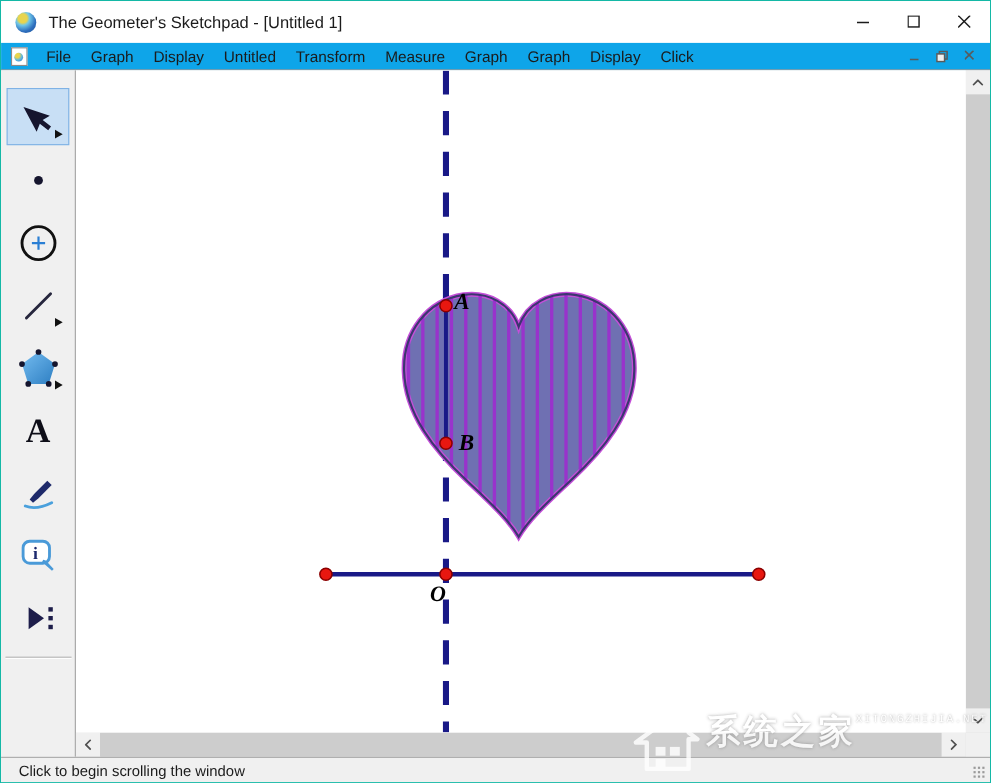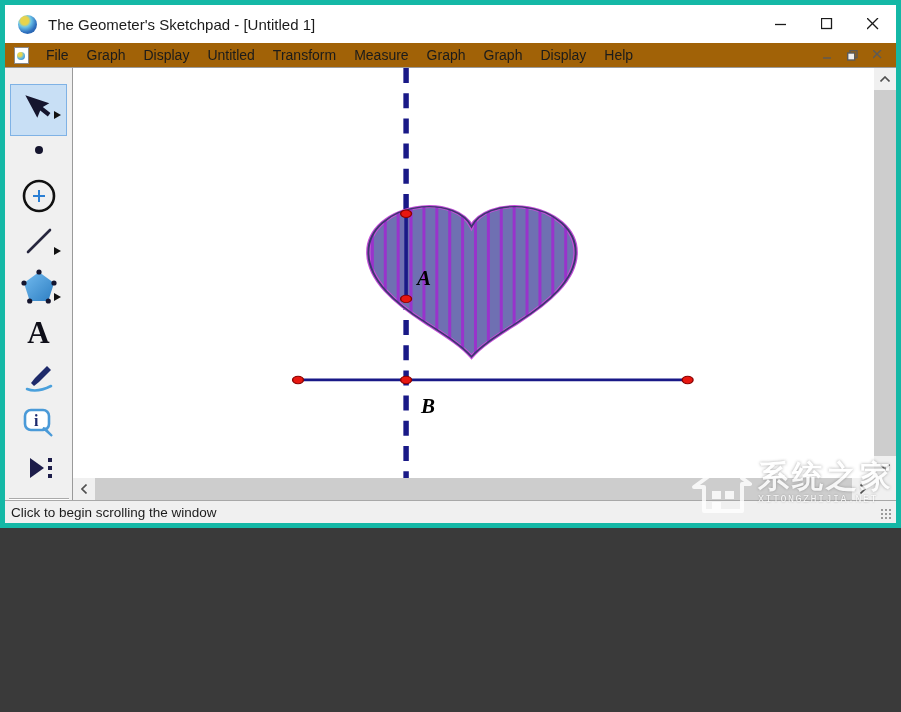--- a/index.html
+++ b/index.html
@@ -1,31 +1,31 @@
 <!DOCTYPE html>
 <html><head>
 <meta charset="utf-8">
 <style>
   * { margin:0; padding:0; box-sizing:border-box; }
   html,body { background:#3a3a3a; }
   body { width:901px; height:712px; font-family:"Liberation Sans", sans-serif; }
   #window {
-    width:901px; height:528px; background:#fff;
-    border:5px solid #14b8a6; display:flex; flex-direction:column; position:relative; overflow:hidden;
+    width:901px; height:712px; background:#fff;
+    border:1px solid #14b8a6; display:flex; flex-direction:column; position:relative; overflow:hidden;
   }
   
   .titlebar { height:38px; background:#fff; display:flex; align-items:center; flex:0 0 auto; }
   .app-icon { width:19px; height:19px; margin-left:13px; border-radius:50%;
     background: radial-gradient(circle at 35% 30%, #e8d44d 0 22%, #6ec6e8 35%, #2e6fbe 65%, #1d4f94 100%); }
   .title-text { margin-left:11px; font-size:15px; color:#1b1b1b; }
   .win-btns { margin-left:auto; display:flex; height:100%; }
   .win-btn { width:46px; height:100%; display:flex; align-items:center; justify-content:center; }
   .win-btn svg { stroke:#1b1b1b; stroke-width:1.3; fill:none; }
   
-  .menubar { height:25px; background:#a16207; border-bottom:1px solid #9b9b9b;
+  .menubar { height:25px; background:#0ea5e9; border-bottom:1px solid #9b9b9b;
     display:flex; align-items:center; flex:0 0 auto; font-size:14px; color:#1b1b1b; }
   .doc-icon { width:15px; height:17px; margin:0 8px 0 9px; position:relative;
     background:#fff; border:1px solid #8a8a8a; }
   .doc-icon::after { content:""; position:absolute; left:2px; top:4px; width:8px; height:8px; border-radius:50%;
     background: radial-gradient(circle at 35% 30%, #e8d44d 0 25%, #5fb8e0 55%, #2e6fbe 100%); }
   .menu-item { padding:2px 9px; cursor:default; }
   .mdi-btns { margin-left:auto; display:flex; align-items:center; margin-right:6px; }
   .mdi-btn { width:25px; height:20px; display:flex; align-items:center; justify-content:center; }
   .mdi-btn svg { stroke:#5a5a5a; stroke-width:1.4; fill:none; }
   
@@ -53,26 +53,26 @@
   
   .vscroll { width:22px; flex:0 0 auto; background:#cdcdcd; display:flex; flex-direction:column; }
   .hscroll-row { height:22px; flex:0 0 auto; display:flex; }
   .hscroll { flex:1 1 auto; background:#cdcdcd; display:flex; }
   .scroll-btn { width:22px; height:22px; background:#f0f0f0; display:flex; align-items:center; justify-content:center; flex:0 0 auto; }
   .scroll-btn svg { stroke:#505050; stroke-width:1.6; fill:none; }
   .v-track, .h-track { flex:1 1 auto; background:#cdcdcd; }
   .corner { width:22px; height:22px; background:#f0f0f0; flex:0 0 auto; }
   
   .statusbar { height:23px; flex:0 0 auto; background:#f0f0f0; border-top:1px solid #a8a8a8;
-    font-size:13.5px; color:#1b1b1b; display:flex; align-items:center; padding-left:6px; }
+    font-size:13.5px; color:#1b1b1b; display:flex; align-items:center; padding-left:16px; }
   
   .watermark { position:absolute; right:2px; bottom:8px; display:flex; align-items:flex-start;
     opacity:.82; pointer-events:none; color:#fff; }
   .wm-logo { margin-right:4px; }
-  .wm-text-col { display:flex; flex-direction:column; }
+  .wm-text-col { display:flex; flex-direction:row; }
   .wm-brand { font-size:31px; font-weight:bold; letter-spacing:3px; line-height:1.05;
     text-shadow:0 0 3px rgba(110,110,110,.75); }
   .wm-domain { font-size:10px; letter-spacing:1.5px; text-shadow:0 0 2px rgba(110,110,110,.75);font-family:Liberation Mono, monospace; }
   .grip { position:absolute; right:3px; bottom:2px; display:grid;
     grid-template-columns:repeat(3,4px); grid-template-rows:repeat(3,4px); }
   .grip i { width:2px; height:2px; background:#9a9a9a; }
 </style>
 </head>
 <body>
 
@@ -105,21 +105,21 @@
     <div class="doc-icon"></div>
     <div class="menu-item">File</div>
     <div class="menu-item">Graph</div>
     <div class="menu-item">Display</div>
     <div class="menu-item">Untitled</div>
     <div class="menu-item">Transform</div>
     <div class="menu-item">Measure</div>
     <div class="menu-item">Graph</div>
     <div class="menu-item">Graph</div>
     <div class="menu-item">Display</div>
-    <div class="menu-item">Help</div>
+    <div class="menu-item">Click</div>
     <div class="mdi-btns">
       <div class="mdi-btn">
         <svg width="10" height="10">
             <line x1="0" y1="8" x2="8" y2="8"></line>
           </svg>
       </div>
       <div class="mdi-btn">
         <svg width="11" height="11">
             <rect x="3" y="0.7" width="7" height="7"></rect>
             <rect x="0.7" y="3" width="7" height="7" fill="#f0f0f0"></rect>

